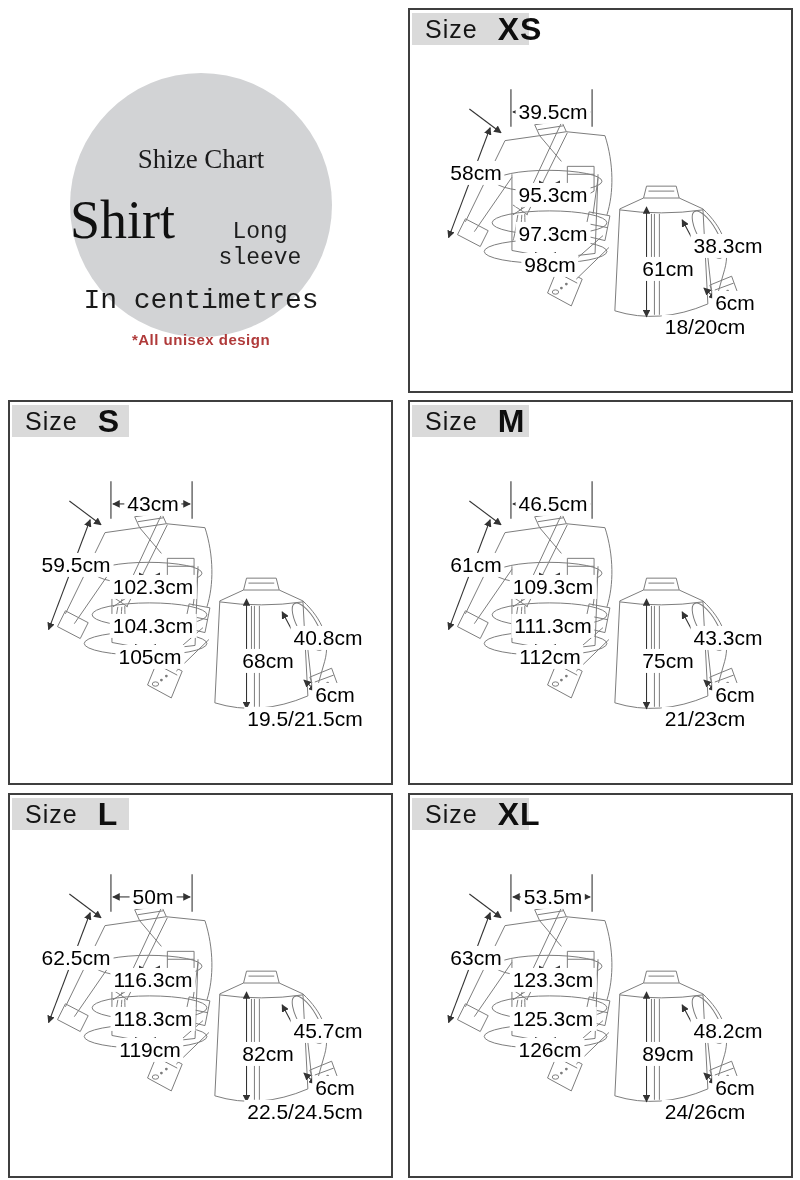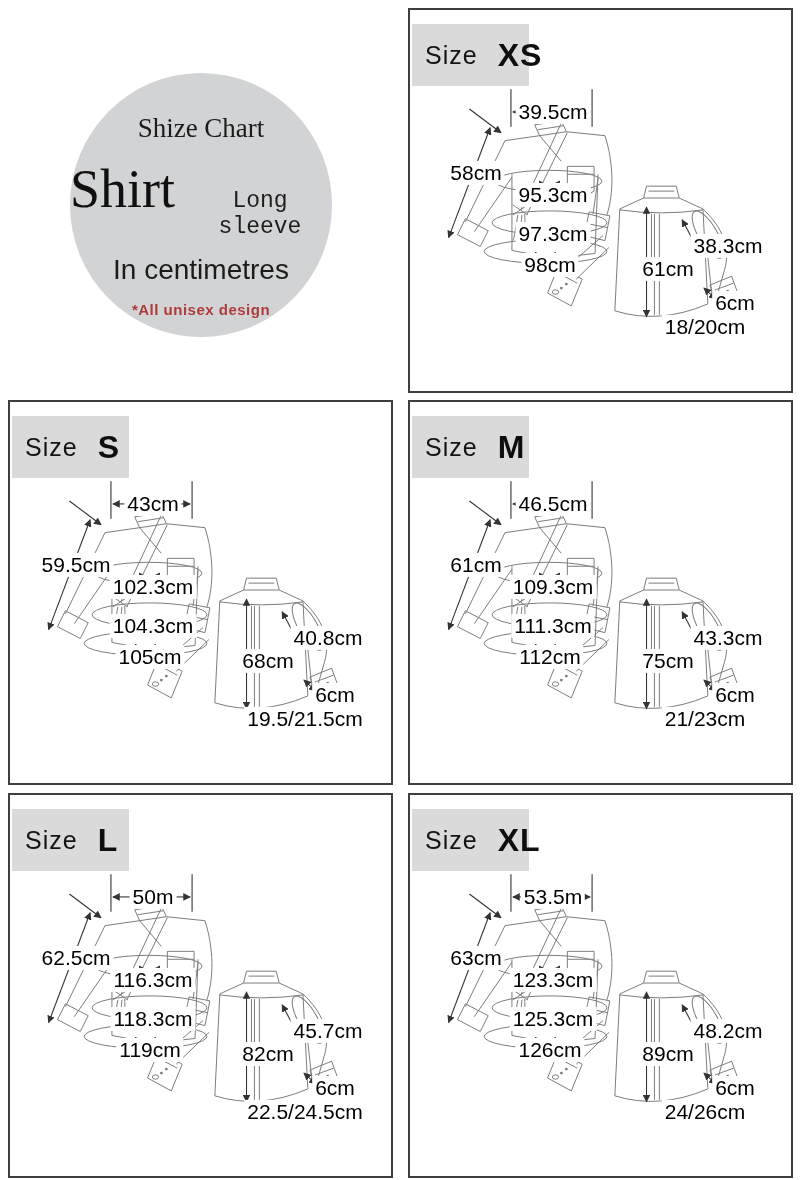--- a/index.html
+++ b/index.html
@@ -2,36 +2,36 @@
 <html><head>
 <meta charset="utf-8">
 <style>
   html,body{margin:0;padding:0}
   body{width:800px;height:1180px;position:relative;background:#ffffff;
        font-family:"Liberation Sans",sans-serif;overflow:hidden}
 
   
   .badge{position:absolute;left:70px;top:73px;width:262px;height:264px;border-radius:50%;
          background:#d2d3d5;display:flex;flex-direction:column;align-items:center;text-align:center}
-  .badge .l1{margin-top:40px;font-family:"Liberation Serif","DejaVu Serif",serif;font-size:27px;color:#1b1b1b}
+  .badge .l1{margin-top:71px;font-family:"Liberation Serif","DejaVu Serif",serif;font-size:27px;color:#1b1b1b}
   .badge .row{display:flex;align-items:baseline;gap:13px;margin-top:14px}
   .badge .title{font-family:"Liberation Serif","DejaVu Serif",serif;font-size:54px;color:#101010}
   .badge .sub{font-family:Liberation Mono, monospace;font-size:23px;color:#1d1d1d}
-  .badge .l3{font-family:Liberation Sans, sans-serif;font-size:28px;margin-top:14px;color:#1b1b1b}
+  .badge .l3{font-family:Liberation Mono, monospace;font-size:28px;margin-top:14px;color:#1b1b1b}
   .badge .note{font-size:15px;font-weight:bold;color:#b03a3a;margin-top:15px;letter-spacing:.5px}
 
   
   .panel{position:absolute;width:385px;height:385px;border:2px solid #3f3f3f;box-sizing:border-box;background:#fff}
   .p-xs{left:408px;top:8px}
   .p-s {left:8px;  top:400px}
   .p-m {left:408px;top:400px}
   .p-l {left:8px;  top:793px}
   .p-xl{left:408px;top:793px}
 
-  .tag{position:absolute;left:2px;top:14px;width:117px;height:62px;background:#dadada;
+  .tag{position:absolute;left:2px;top:3px;width:117px;height:32px;background:#dadada;
        display:flex;align-items:center;padding-left:13px;box-sizing:border-box;z-index:3}
   .tag .w{font-size:25px;color:#141414;letter-spacing:1px}
   .tag .s{font-size:32px;font-weight:600;margin-left:20px;color:#0e0e0e;letter-spacing:1px}
 
   .diagram{position:absolute;left:0;top:0;right:0;bottom:0}
   .diagram svg{display:block;width:100%;height:100%}
   .garment path,.garment ellipse,.garment line{fill:none;stroke:#7b7b7b;stroke-width:1}
   .dims line{stroke:#333;stroke-width:1.1}
 
   

